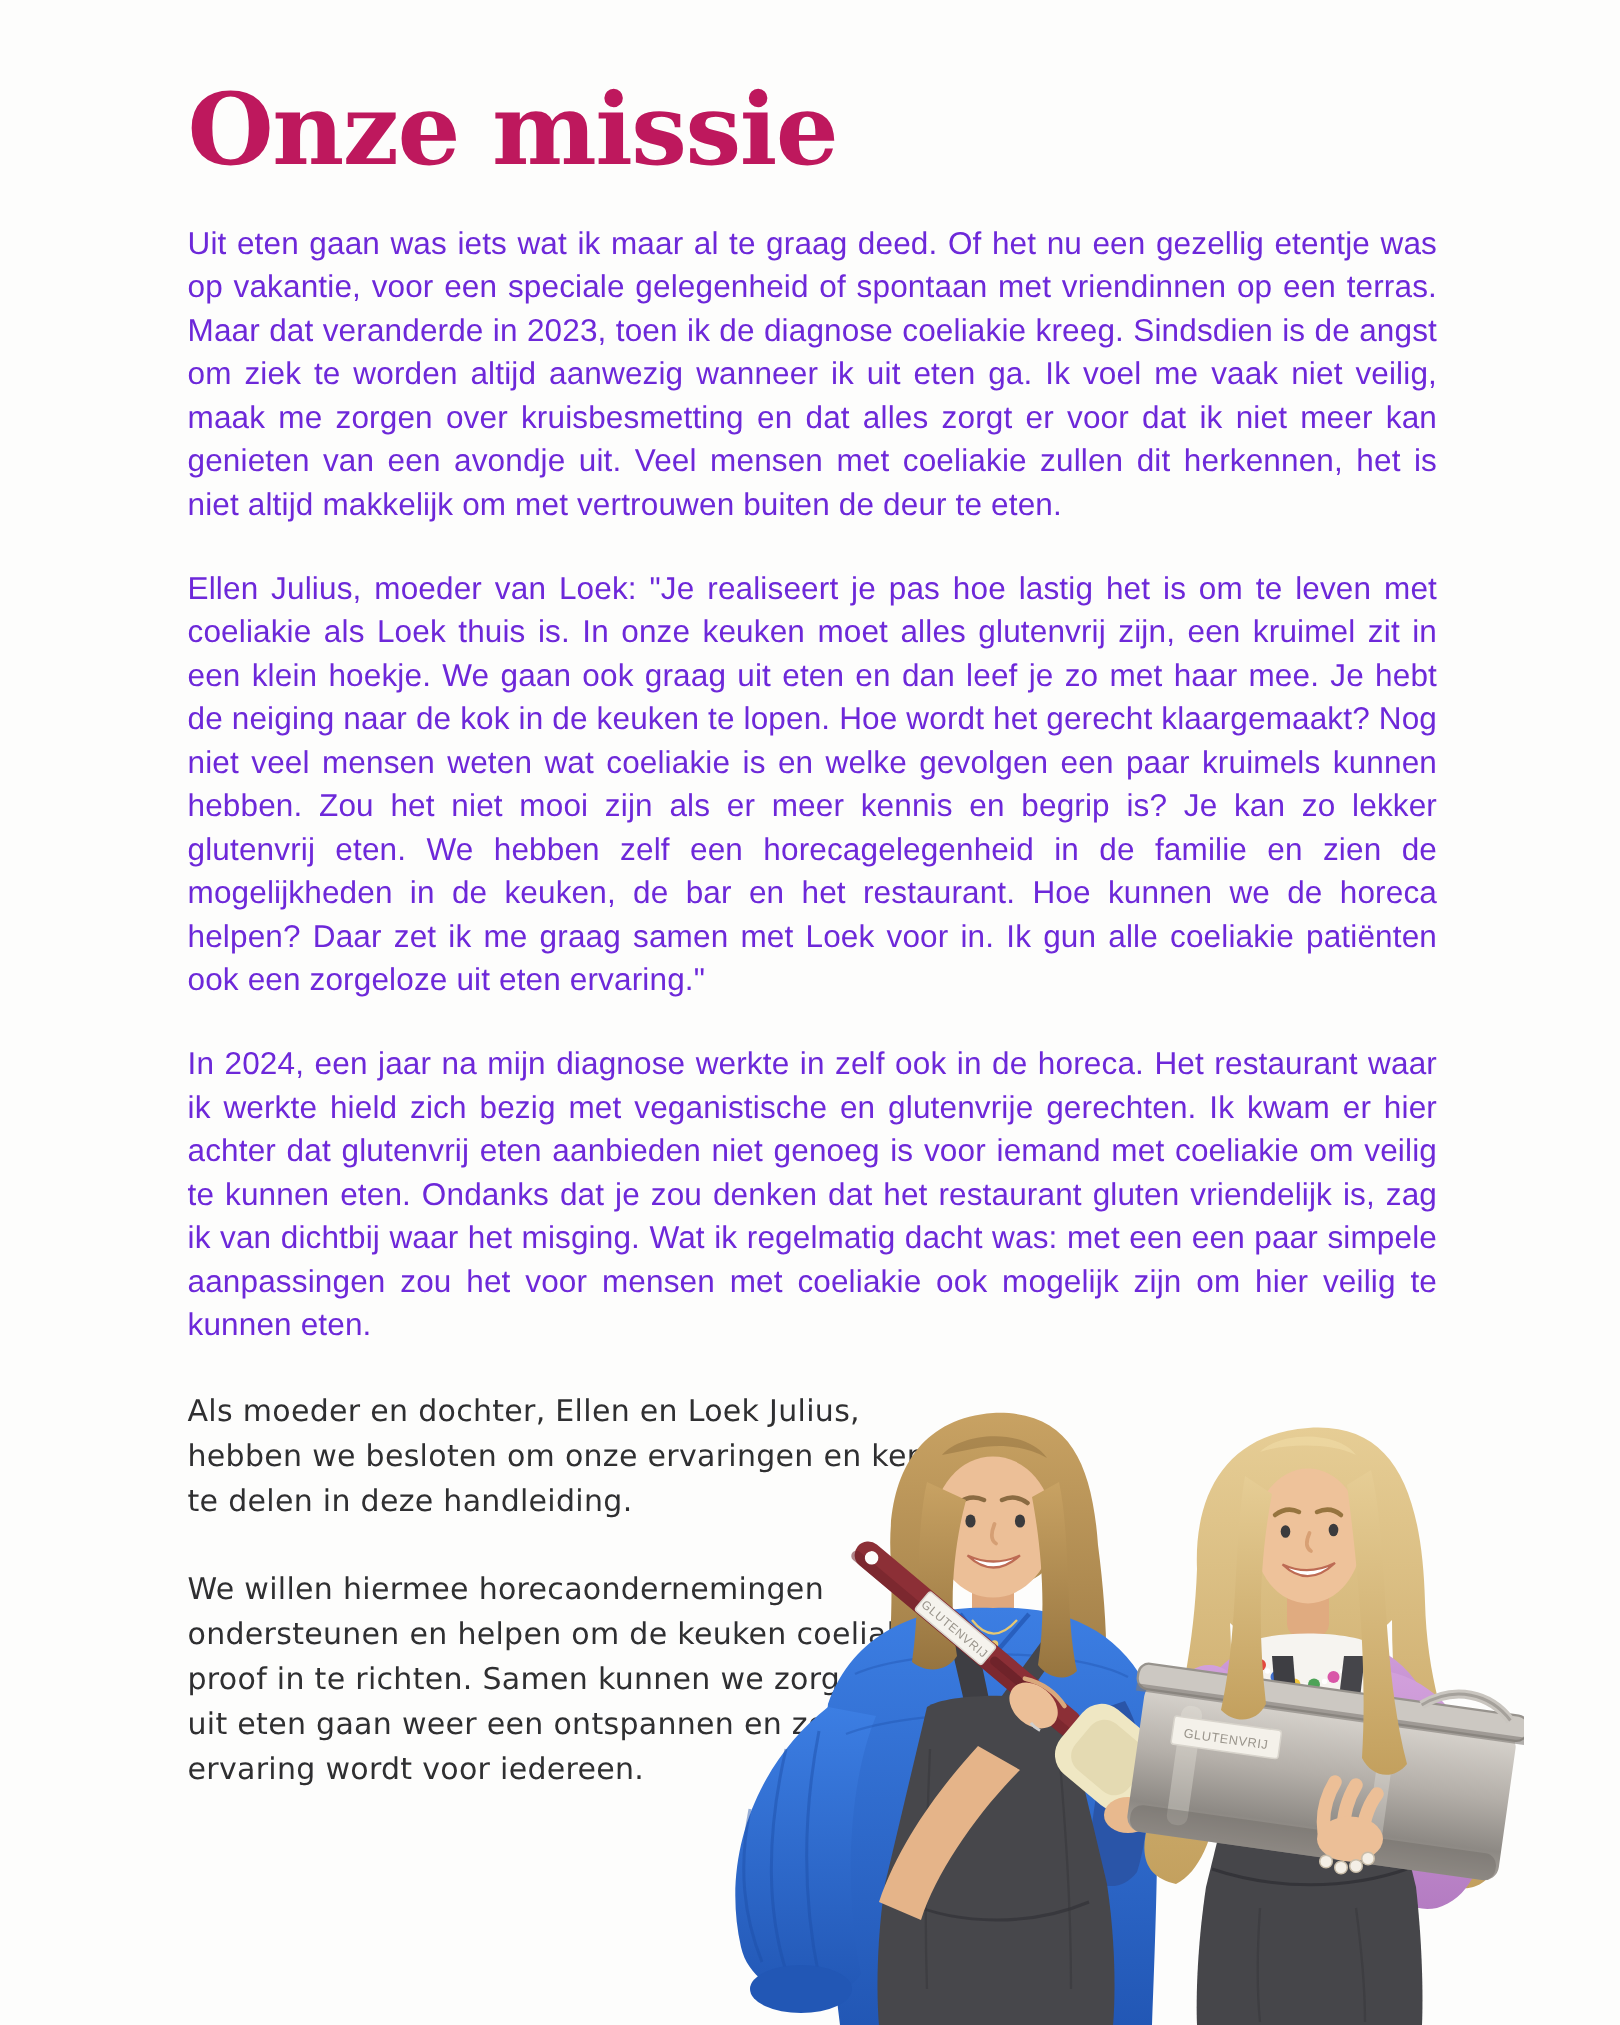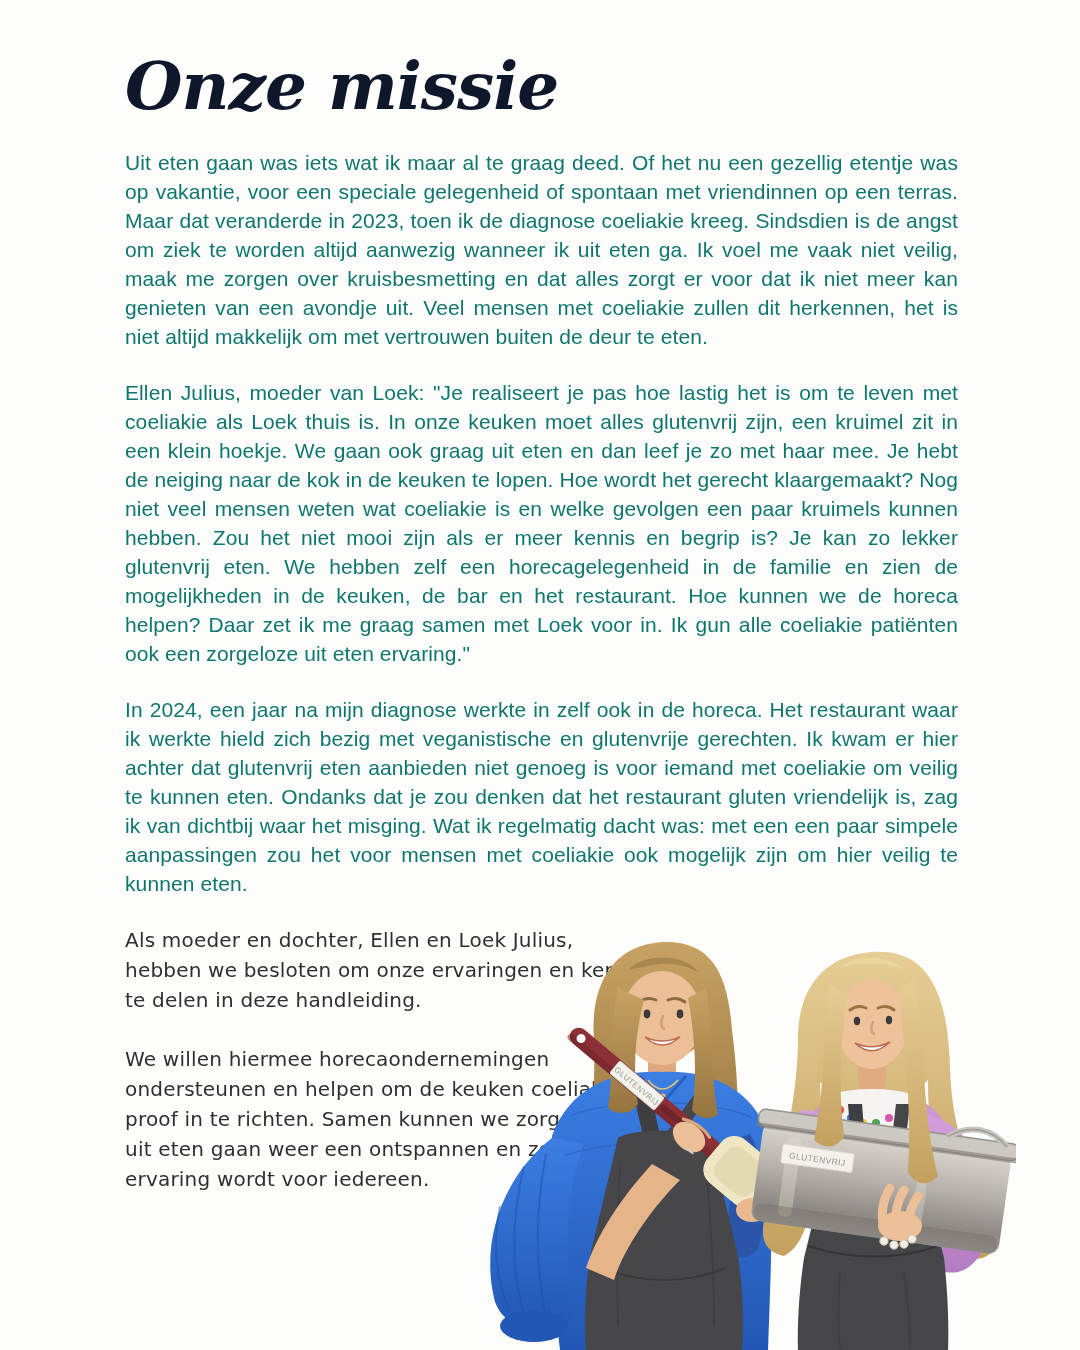--- a/index.html
+++ b/index.html
@@ -8,28 +8,27 @@
     background:#fdfdfc; overflow:hidden;
     font-family:"Liberation Sans", sans-serif;
   }
   .content { position:absolute; left:125px; top:50px; width:833px; }
   h1.title {
     margin:0 0 24px 0;
     font-family:"DejaVu Serif", serif;
     font-weight:700;
     font-size:66px; line-height:1.12;
     letter-spacing:-1px;
-    color:#0f172a;
-    font-style:italic;
+    color:#be185d;
   }
   p.body {
     margin:0 0 27px 0;
     font-size:21px; line-height:29px;
     letter-spacing:0.1px;
-    color:#0f766e;
+    color:#6d28d9;
     text-align:justify;
   }
   .narrow { width:522px; }
   p.body2 {
     margin:0 0 29px 0;
     font-family:"DejaVu Sans", sans-serif;
     font-size:20px; line-height:30px;
     letter-spacing:0.2px;
     color:#2f2f31;
     text-align:left;

